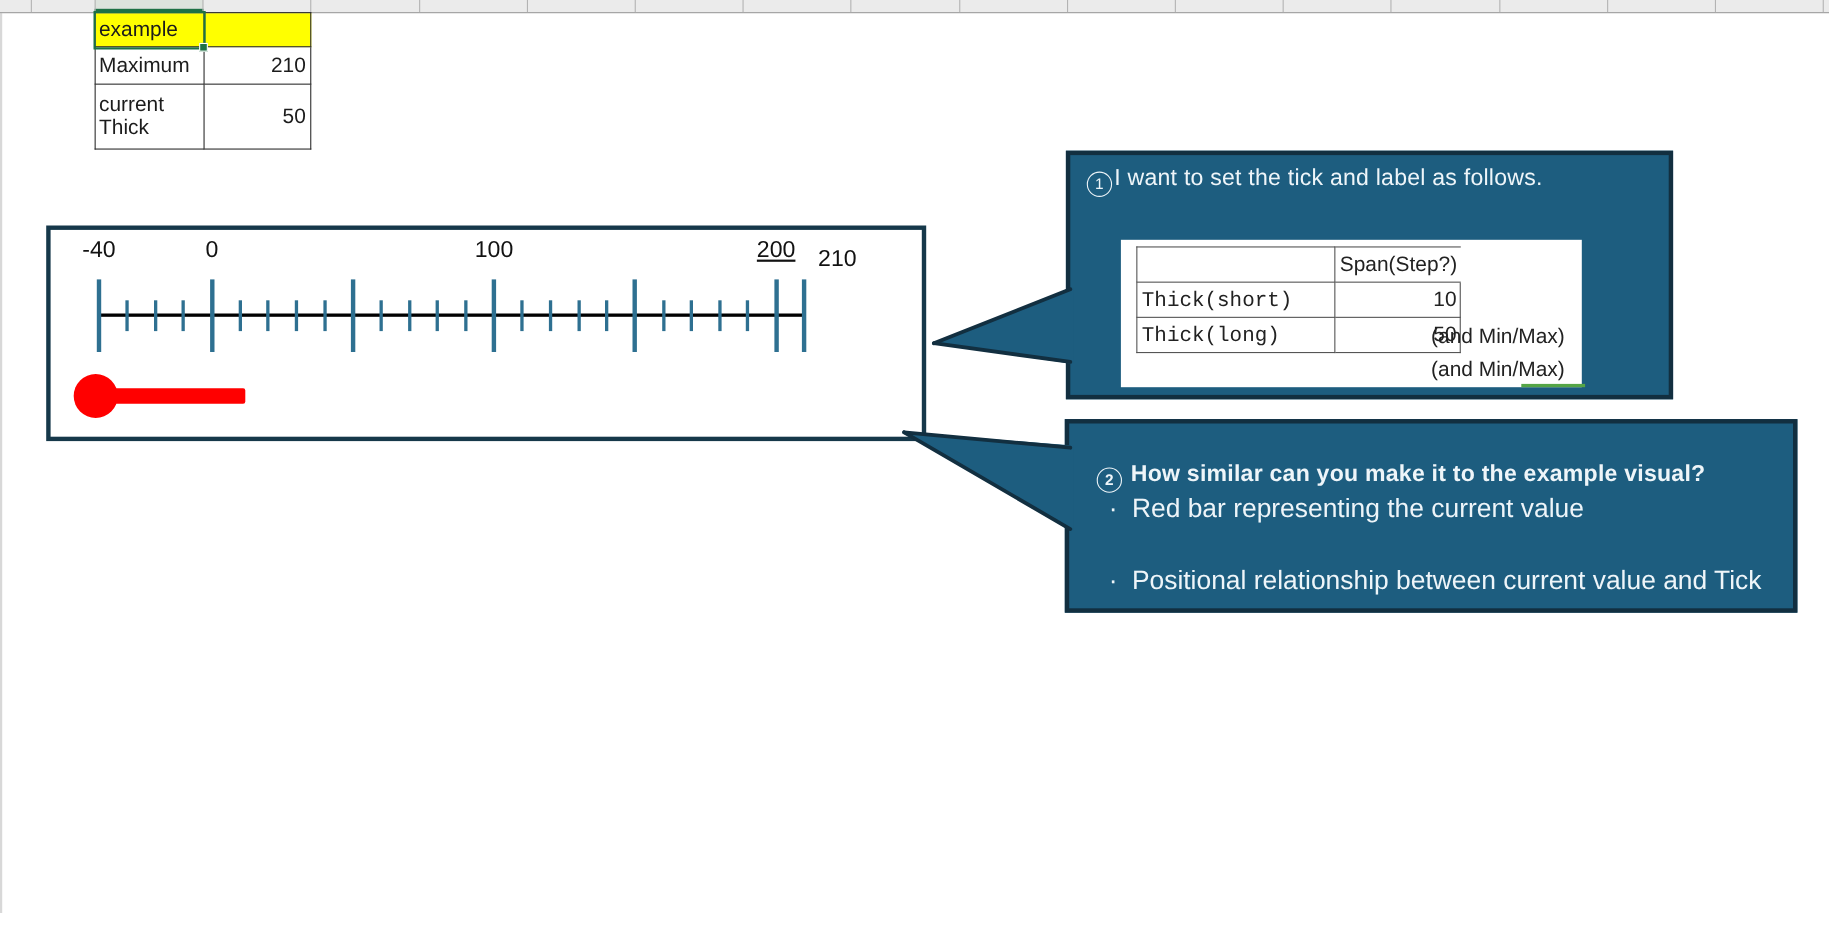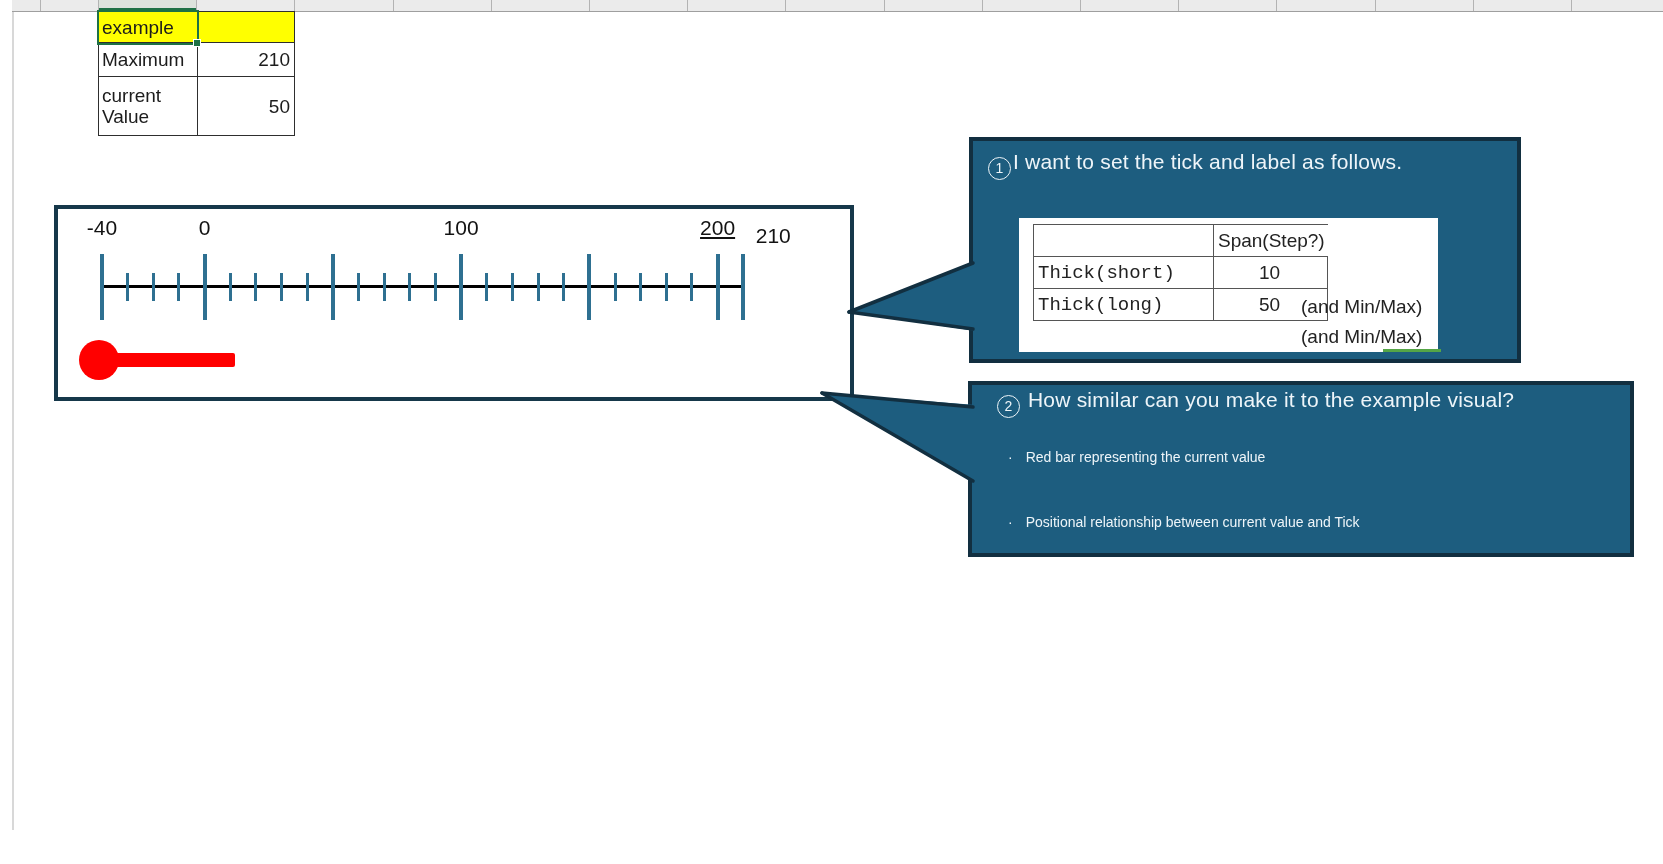--- a/index.html
+++ b/index.html
@@ -3,21 +3,21 @@
 <meta charset="utf-8">
 <style>
   :root{
     --callout-fill:#1d5d7f; --callout-border:#122f40; --box-border:#16384a;
     --tick:#2e7091; --axis:#000000; --indicator:#ff0000;
     --cell-yellow:#ffff00; --excel-green:#1e7145; --panel-green-line:#55a546;
   }
   html,body{margin:0;padding:0;}
   body{width:1663px;height:864px;position:relative;background:#ffffff;overflow:hidden;
        font-family:"Liberation Sans","DejaVu Sans",sans-serif;}
-  .abs{position:absolute;margin-left:12px;}
+  .abs{position:absolute;}
 
   
   #left-edge{left:0;top:0;width:2px;height:830px;background:#d8d8d8;}
   #col-strip{left:0;top:0;width:1663px;height:11px;background:#ebebeb;border-bottom:1px solid #9f9f9f;}
   .col-sep{position:absolute;top:0;width:1px;height:11px;background:#b3b3b3;}
   #col-hl-bg{position:absolute;left:86px;top:0;width:99px;height:11px;background:#dde3dd;}
   #col-hl{position:absolute;left:86px;top:8px;width:99px;height:3px;background:var(--excel-green);}
 
   
   #ss-table{left:86px;top:11px;display:table;border-collapse:collapse;}
@@ -40,29 +40,29 @@
   #cv-bar{left:87px;top:353px;width:136px;height:14px;border-radius:2px;background:var(--indicator);}
 
   
   .callout{position:absolute;background:var(--callout-fill);border:4px solid var(--callout-border);color:#eef5f9;}
   #callout1{left:969px;top:137px;width:544px;height:218px;}
   #callout2{left:968px;top:381px;width:658px;height:168px;}
   .c-title{position:absolute;font-size:21px;white-space:nowrap;letter-spacing:0.2px;}
   .circled{display:inline-flex;align-items:center;justify-content:center;width:21px;height:21px;
            border:1.5px solid #eef5f9;border-radius:50%;font-size:14px;vertical-align:-4px;}
   .m2{margin-right:2px;} .m8{margin-right:8px;}
-  .bullet-line{position:absolute;font-size:14px;white-space:nowrap;}
+  .bullet-line{position:absolute;font-size:24px;white-space:nowrap;}
   .bullet-glyph{display:inline-block;margin-right:13px;}
 
   
   #spec-panel{position:absolute;left:46px;top:77px;width:419px;height:134px;background:#fff;color:#222;}
   #spec-table{position:absolute;left:14px;top:6px;border-collapse:collapse;}
   #spec-table td{border:1px solid #555;font-size:19px;color:#222;height:29px;vertical-align:middle;background:#fff;}
   .sp-name{width:174px;padding-left:4px;font-family:Liberation Mono, monospace;}
-  .sp-value{width:85px;text-align:center;padding-right:3px;}
+  .sp-value{width:85px;text-align:right;padding-right:3px;}
   .sp-header{border-right:none !important;text-align:left !important;padding-left:4px;white-space:nowrap;overflow:visible;}
   .sp-note{position:absolute;left:282px;width:140px;height:30px;line-height:30px;font-size:19px;color:#222;white-space:nowrap;}
   #green-line{position:absolute;left:364px;top:131px;width:58px;height:3px;background:var(--panel-green-line);}
 
   #wedges{position:absolute;left:0;top:0;pointer-events:none;}
 </style>
 </head>
 <body>
 
 <div class="abs" id="left-edge"></div>
@@ -93,21 +93,21 @@
 <div class="abs" id="ss-table">
   <div class="ss-row">
     <div class="ss-cell ss-label h1 yellow">example</div>
     <div class="ss-cell ss-value h1 yellow"></div>
   </div>
   <div class="ss-row">
     <div class="ss-cell ss-label h3">Maximum</div>
     <div class="ss-cell ss-value h3">210</div>
   </div>
   <div class="ss-row">
-    <div class="ss-cell ss-label h4">current Value</div>
+    <div class="ss-cell ss-label h4">current Thick</div>
     <div class="ss-cell ss-value h4">50</div>
   </div>
 </div>
 
 <div class="abs" id="sel-box">
   <div id="sel-handle"></div>
 </div>
 
 <div class="abs" id="ruler-box"></div>
 <div class="abs" id="ruler-layer">
@@ -168,21 +168,21 @@
       </tr>
     </tbody>
       </table>
     <div class="sp-note" style="top:74px;">(and Min/Max)</div>
     <div class="sp-note" style="top:104px;">(and Min/Max)</div>
     <div id="green-line"></div>
   </div>
 </div>
 
 <div class="callout" id="callout2">
-  <div class="c-title" style="left:25px;top:3px;">
+  <div class="c-title" style="left:25px;top:34px;font-weight:bold;">
     <span class="circled m8">2</span><span>How similar can you make it to the example visual?</span>
   </div>
   <div class="bullet-line" style="left:36px;top:64px;">
     <span class="bullet-glyph">·</span><span>Red bar representing the current value</span>
   </div>
   <div class="bullet-line" style="left:36px;top:129px;">
     <span class="bullet-glyph">·</span><span>Positional relationship between current value and Tick</span>
   </div>
 </div>
 

